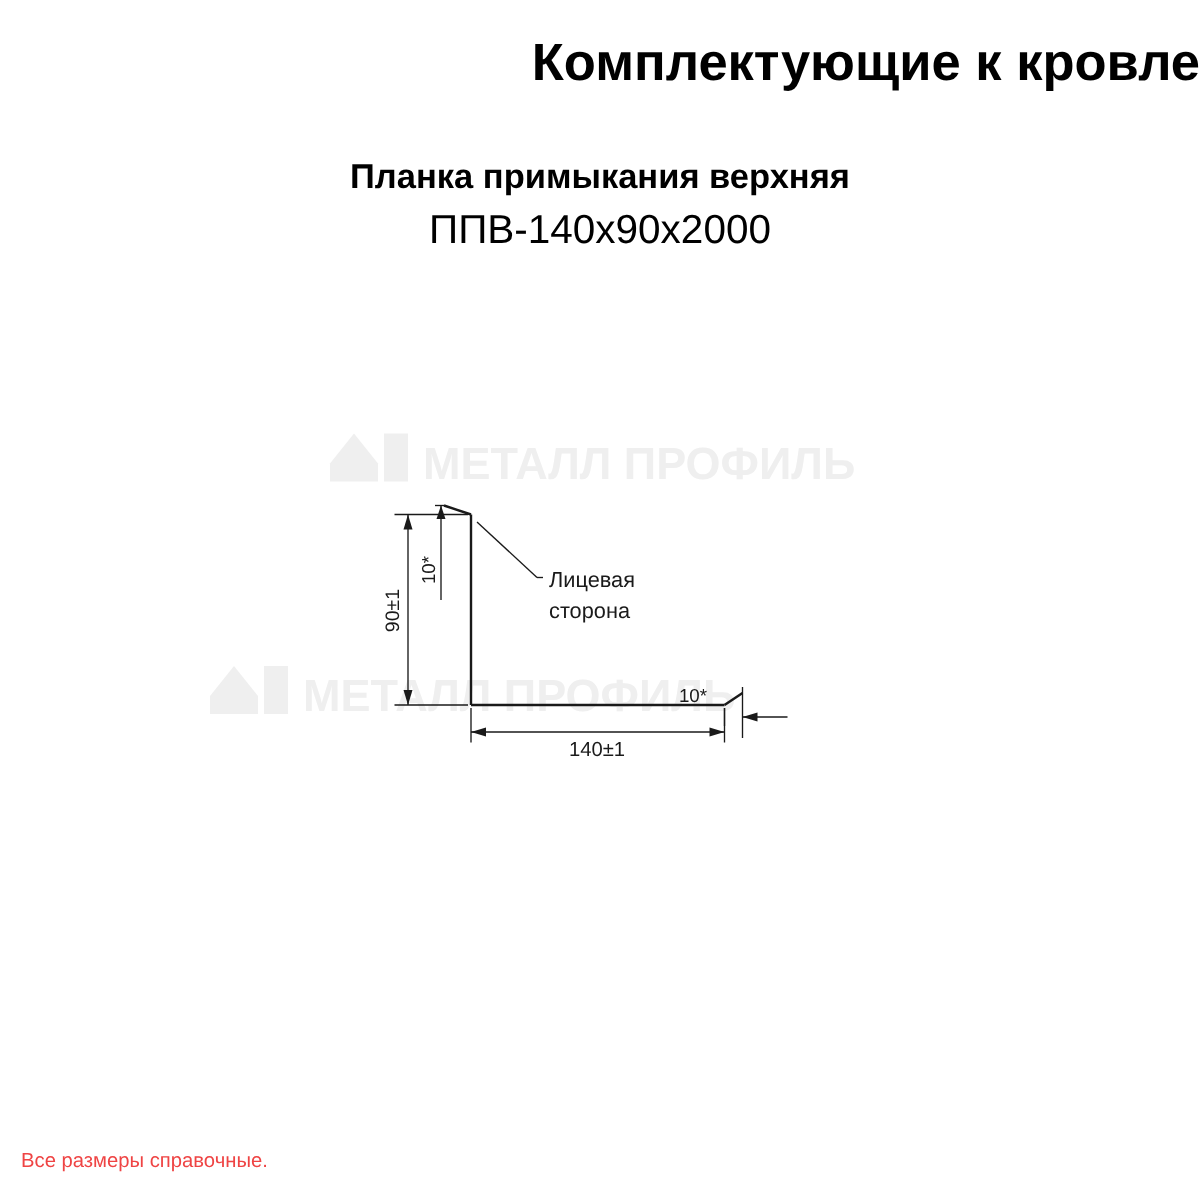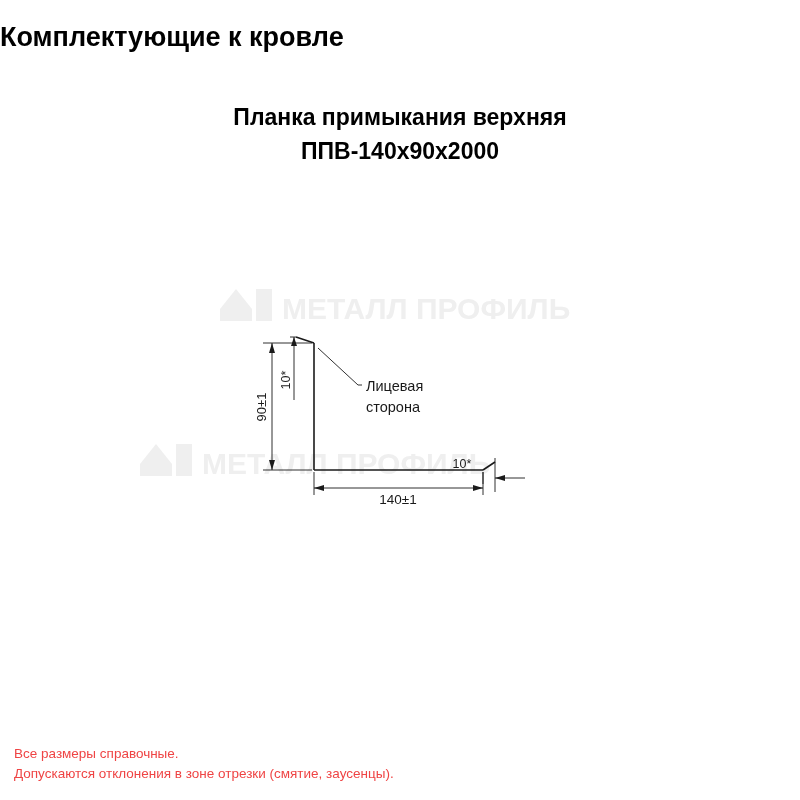--- a/index.html
+++ b/index.html
@@ -19,44 +19,44 @@
     position: absolute;
     inset: 0;
     width: 800px;
     height: 800px;
   }
   .title-main {
     position: absolute;
     top: 22px;
     left: 0;
     width: 800px;
-    text-align: left;
-    font-size: 27px;
+    text-align: right;
+    font-size: 35px;
     font-weight: bold;
     letter-spacing: 0px;
     color: #000000;
   }
   .title-sub1 {
     position: absolute;
     top: 104px;
     left: 0;
     width: 800px;
     text-align: center;
     font-size: 23px;
     font-weight: bold;
     color: #000000;
   }
   .title-sub2 {
     position: absolute;
     top: 138px;
     left: 0;
     width: 800px;
     text-align: center;
-    font-size: 23px;
-    font-weight: bold;
+    font-size: 27px;
+    font-weight: normal;
     color: #000000;
   }
   .drawing {
     position: absolute;
     top: 200px;
     left: 100px;
     width: 620px;
     height: 360px;
   }
   .footer {
@@ -155,16 +155,15 @@
         <line x1="395" y1="278" x2="425" y2="278"></line>
         <polygon points="395,278 405,275 405,281" fill="#1a1a1a" stroke="none"></polygon>
       </g>
       <text x="362" y="268" font-size="12.5" fill="#1a1a1a" font-family="Liberation Sans, sans-serif" text-anchor="middle">10*</text>
 
     </svg>
   </div>
 
   <div class="footer">
     <div>Все размеры справочные.</div>
-    <div>Допускаются отклонения в зоне отрезки (смятие, заусенцы).</div>
   </div>
 
 </div>
 
 </body></html>

